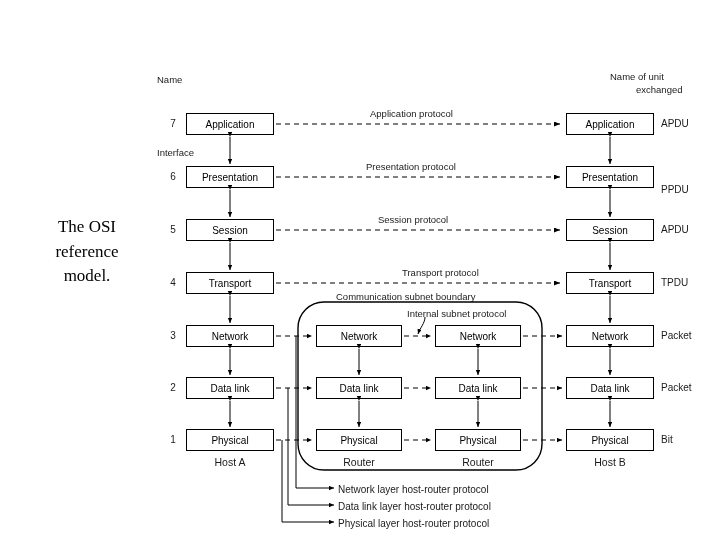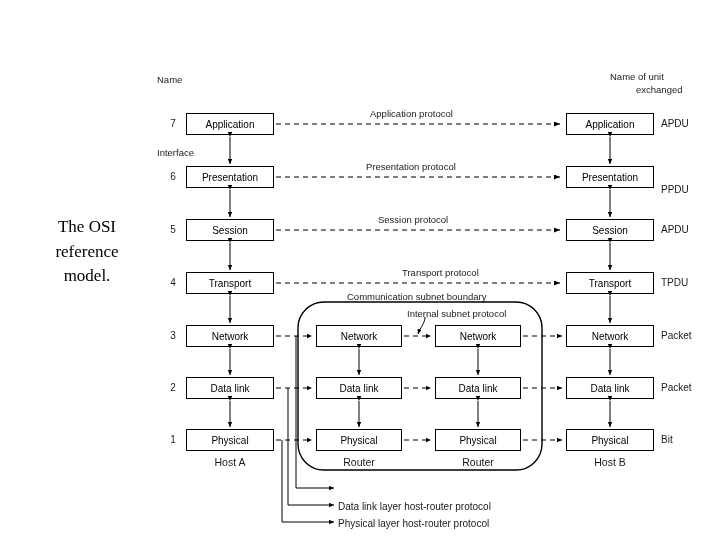--- a/index.html
+++ b/index.html
@@ -129,36 +129,37 @@
 
   <div class="box" style="left:435px; top:325px; width:86px; height:22px;">Network</div>
   <div class="box" style="left:435px; top:377px; width:86px; height:22px;">Data link</div>
   <div class="box" style="left:435px; top:429px; width:86px; height:22px;">Physical</div>
 
   <div class="lbl" style="left:370px; top:108px;">Application protocol</div>
   <div class="lbl" style="left:366px; top:161px;">Presentation protocol</div>
   <div class="lbl" style="left:378px; top:214px;">Session protocol</div>
   <div class="lbl" style="left:374px; top:267px;margin-left:28px;">Transport protocol</div>
 
-  <div class="lbl" style="left:347px; top:291px;">Communication subnet boundary</div>
+  <div class="lbl" style="left:336px; top:291px;">Communication subnet boundary</div>
   <div class="lbl" style="left:389px; top:308px;padding-left:18px;">Internal subnet protocol</div>
 
   <div class="unit" style="left:661px; top:118px;">APDU</div>
   <div class="unit" style="left:661px; top:184px;">PPDU</div>
   <div class="unit" style="left:661px; top:224px;">APDU</div>
   <div class="unit" style="left:661px; top:277px;">TPDU</div>
   <div class="unit" style="left:661px; top:330px;">Packet</div>
   <div class="unit" style="left:661px; top:382px;">Packet</div>
   <div class="unit" style="left:661px; top:434px;">Bit</div>
 
   <div class="hostlbl" style="left:186px; top:456px; width:88px;">Host A</div>
   <div class="hostlbl" style="left:316px; top:456px; width:86px;">Router</div>
   <div class="hostlbl" style="left:435px; top:456px; width:86px;">Router</div>
   <div class="hostlbl" style="left:566px; top:456px; width:88px;">Host B</div>
 
+  <div class="lbl" style="left:338px; top:484px; font-size:10px;">Network layer host-router protocol</div>
   <div class="lbl" style="left:338px; top:518px; font-size:10px;">Physical layer host-router protocol</div>
   <div class="lbl" style="left:338px; top:501px; font-size:10px;">Data link layer host-router protocol</div>
 
   <svg class="layer-svg" viewBox="0 0 720 540">
     <defs>
       <marker id="ah" markerWidth="7" markerHeight="7" refX="6" refY="2.5" orient="auto">
         <path d="M0,0 L6,2.5 L0,5 z" fill="#000"></path>
       </marker>
       <marker id="ahs" markerWidth="6" markerHeight="6" refX="5" refY="2.2" orient="auto">
         <path d="M0,0 L5,2.2 L0,4.4 z" fill="#000"></path>

